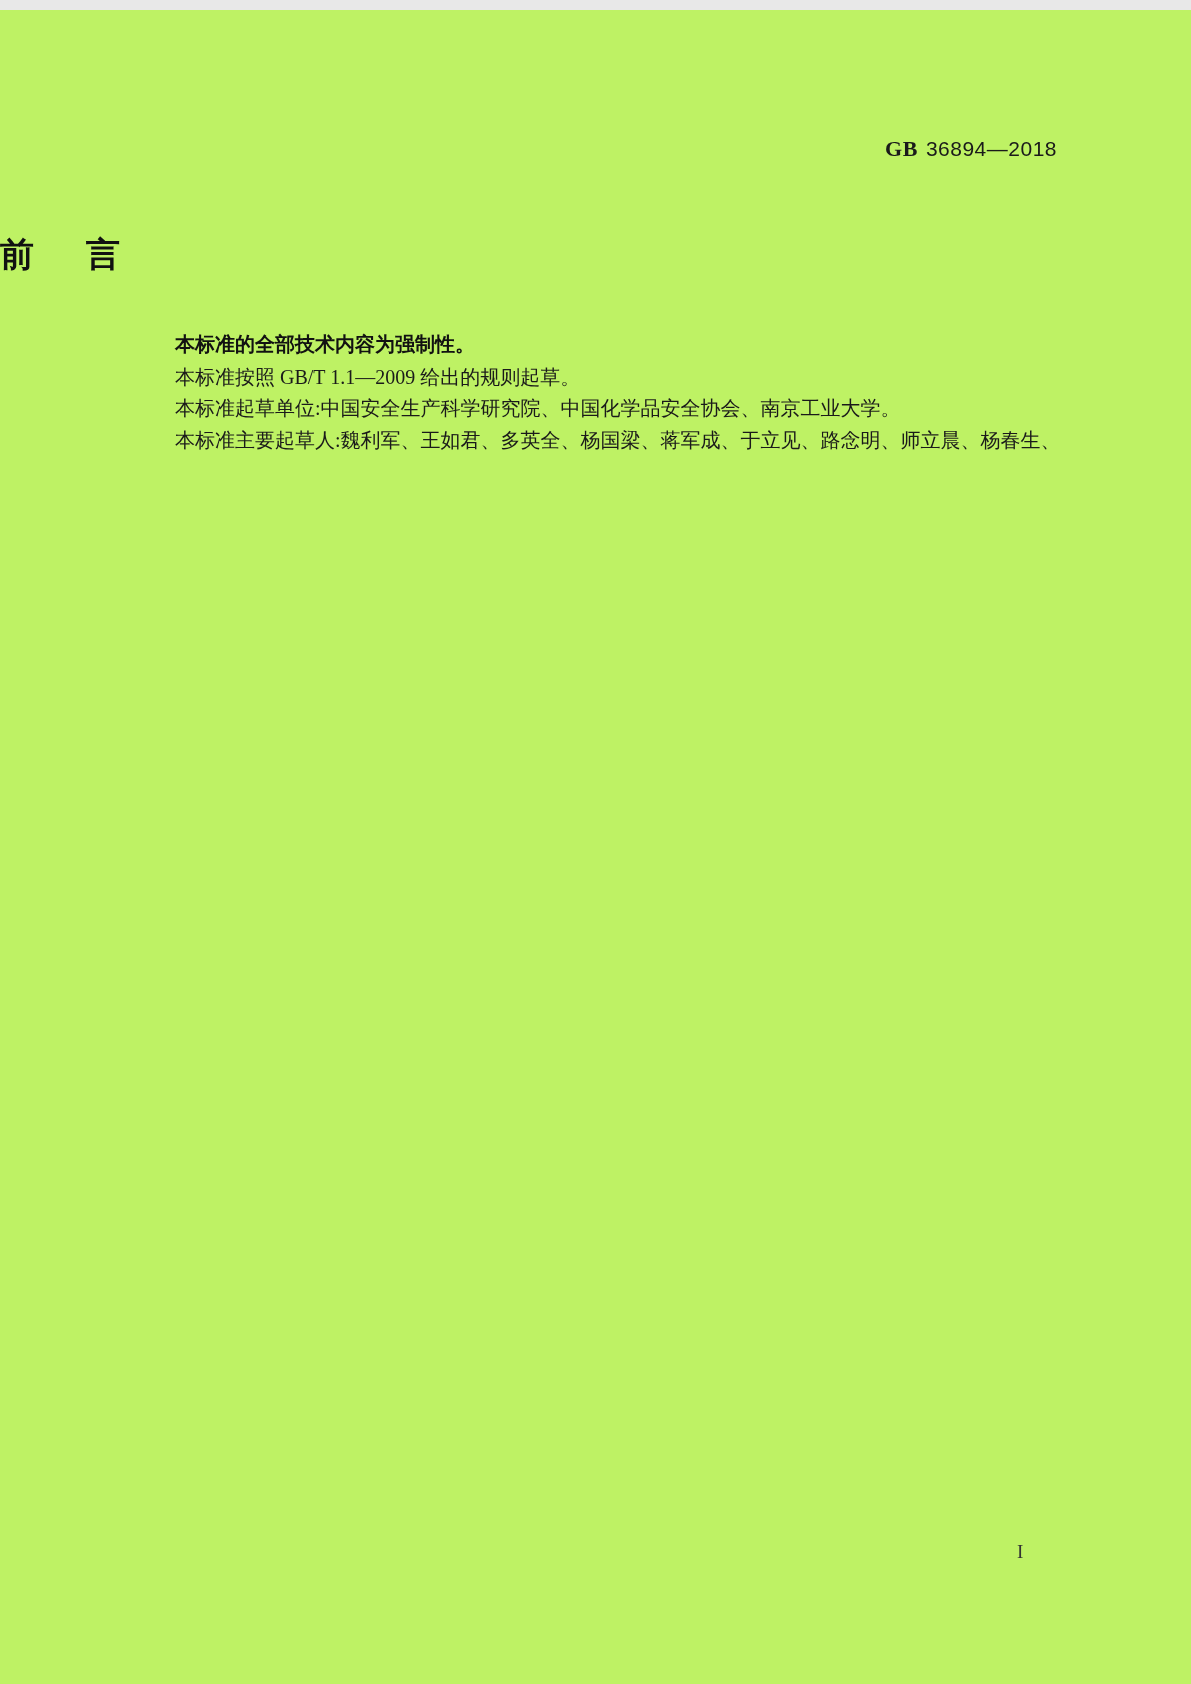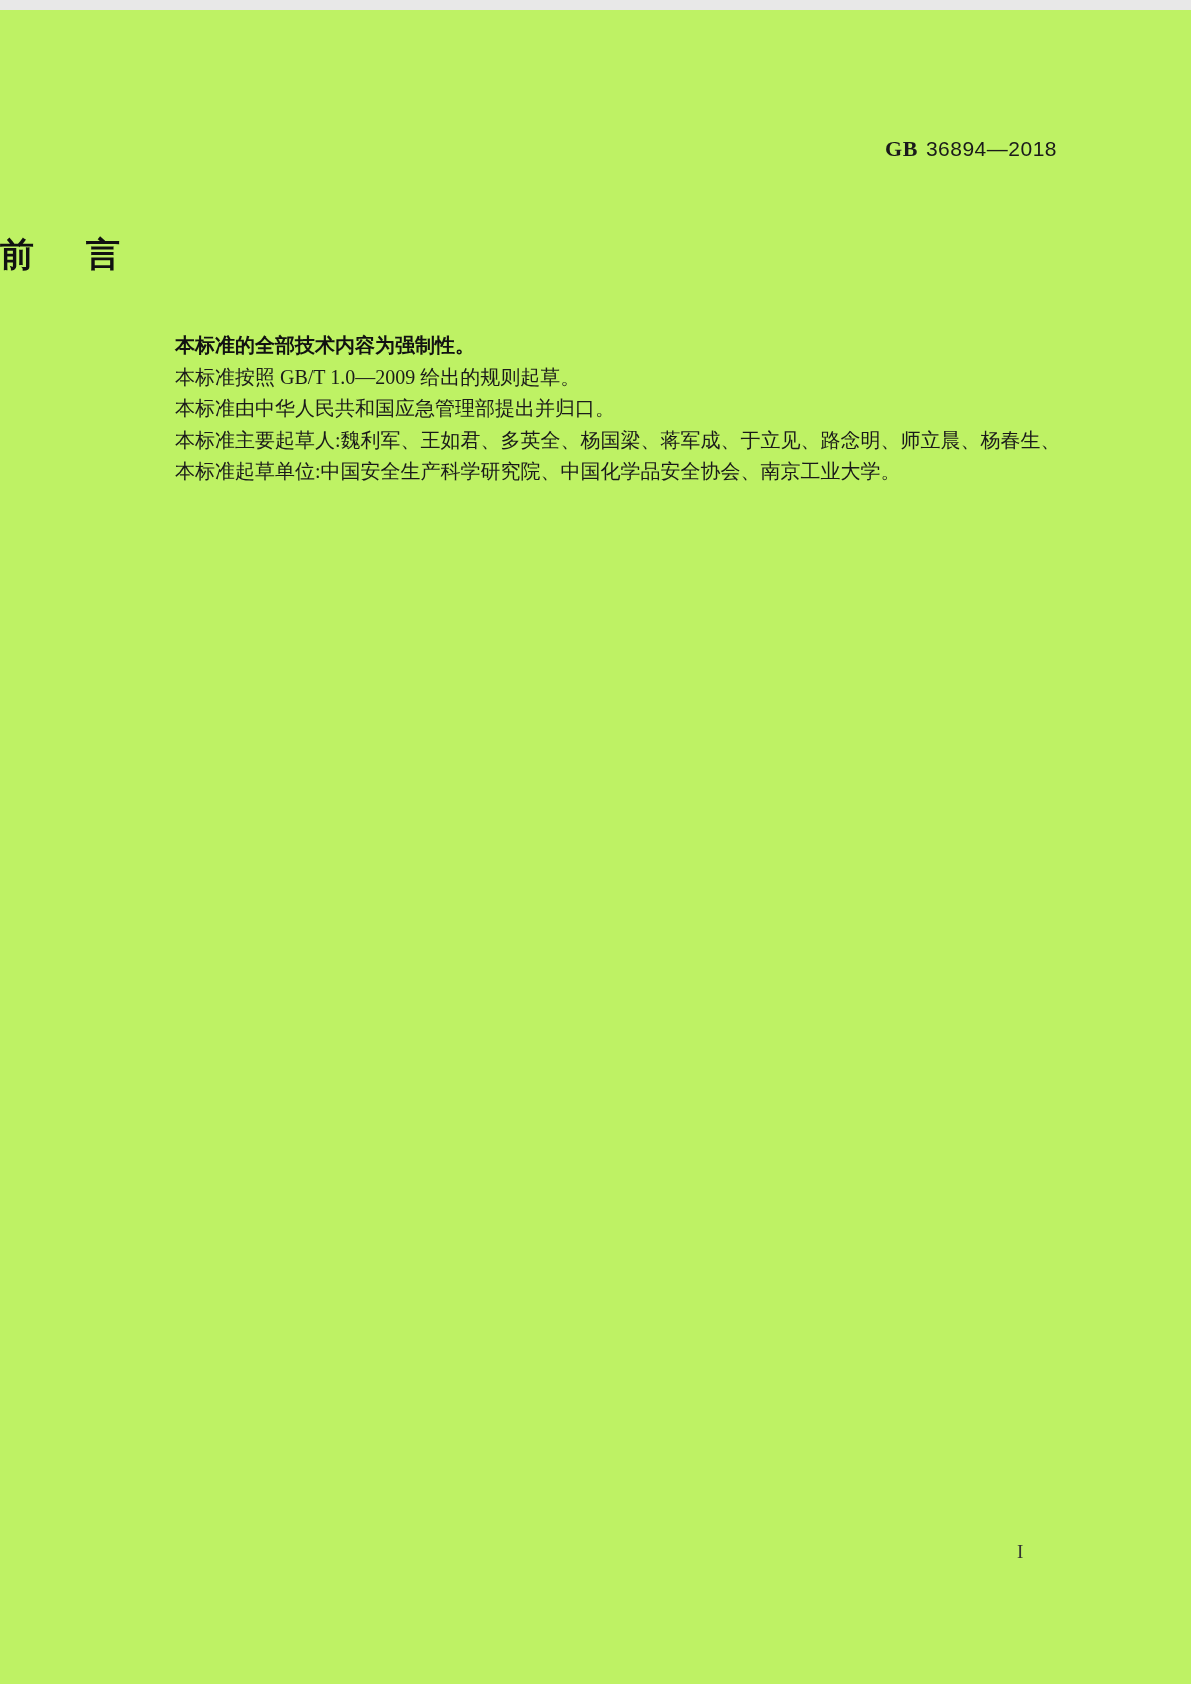--- a/index.html
+++ b/index.html
@@ -59,21 +59,21 @@
     text-align: justify;
   }
   .body-text p {
     margin: 0;
     padding: 0;
   }
   .para-indent {
     text-indent: 2em;
   }
   .para-bold {
-    font-family: Liberation Sans, sans-serif;
+    font-family: Liberation Mono, monospace;
     font-weight: 700;
     color: #111;
   }
   .page-number {
     position: absolute;
     left: 1017px;
     top: 1531px;
     font-size: 19px;
     font-family: "Liberation Serif", "DejaVu Serif", serif;
     color: #333;
@@ -87,21 +87,20 @@
   <div class="doc-header">
     <span class="code-prefix">GB</span><span class="code-number">36894—2018</span>
   </div>
 
   <div class="doc-title">
     <span class="title-char-gap">前</span><span>言</span>
   </div>
 
   <div class="body-text">
     <p class="para-indent para-bold">本标准的全部技术内容为强制性。</p>
-    <p class="para-indent">本标准按照 GB/T 1.0—2009 给出的规则起草。</p>
-    <p class="para-indent">本标准由中华人民共和国应急管理部提出并归口。</p>
+    <p class="para-indent">本标准按照 GB/T 1.1—2009 给出的规则起草。</p>
+    <p class="para-indent">本标准起草单位:中国安全生产科学研究院、中国化学品安全协会、南京工业大学。</p>
     <p class="para-indent">本标准主要起草人:魏利军、王如君、多英全、杨国梁、蒋军成、于立见、路念明、师立晨、杨春生、</p>
-    <p class="para-indent">本标准起草单位:中国安全生产科学研究院、中国化学品安全协会、南京工业大学。</p>
   </div>
 
   <div class="page-number">I</div>
 
 </div>
 
 </body></html>

